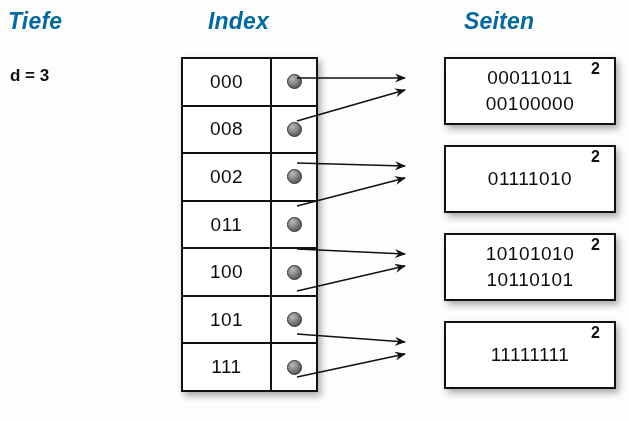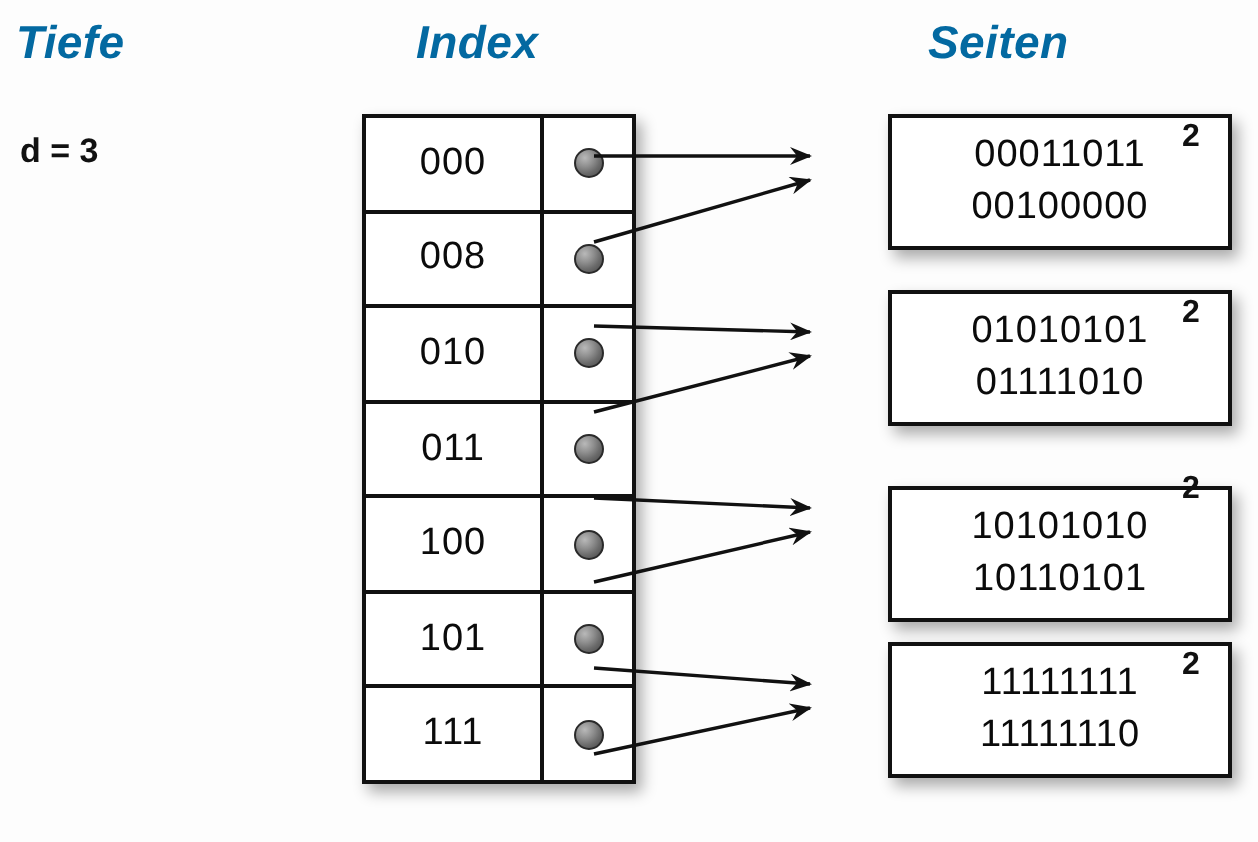--- a/index.html
+++ b/index.html
@@ -114,21 +114,21 @@
     margin-left: 36px;
   }
   .page-line {
     font-size: 19px;
     color: #0b0b0b;
     letter-spacing: 0.5px;
     line-height: 1.35;
   }
   #page-box-0 { top: 57px; }
   #page-box-1 { top: 145px; }
-  #page-box-2 { top: 243px; }
+  #page-box-2 { top: 233px; }
   #page-box-3 { top: 321px; }
 
   .page-count {
     position: absolute;
     left: 591px;
     font-size: 16px;
     font-weight: bold;
     color: #111111;
   }
   #page-count-0 { top: 60px; }
@@ -165,21 +165,21 @@
         <span class="dot"></span>
       </div>
     </div>
     <div class="index-row">
       <div class="index-label">008</div>
       <div class="index-ptr">
         <span class="dot"></span>
       </div>
     </div>
     <div class="index-row">
-      <div class="index-label">010</div>
+      <div class="index-label">002</div>
       <div class="index-ptr">
         <span class="dot"></span>
       </div>
     </div>
     <div class="index-row">
       <div class="index-label">011</div>
       <div class="index-ptr">
         <span class="dot"></span>
       </div>
     </div>
@@ -201,30 +201,28 @@
         <span class="dot"></span>
       </div>
     </div>
   </div>
 
   <div class="page-box" id="page-box-0">
     <div class="page-line">00011011</div>
     <div class="page-line">00100000</div>
   </div>
   <div class="page-box" id="page-box-1">
-    <div class="page-line">01010101</div>
     <div class="page-line">01111010</div>
   </div>
   <div class="page-box" id="page-box-2">
     <div class="page-line">10101010</div>
     <div class="page-line">10110101</div>
   </div>
   <div class="page-box" id="page-box-3">
     <div class="page-line">11111111</div>
-    <div class="page-line">11111110</div>
   </div>
 
   <div class="page-count" id="page-count-0">2</div>
   <div class="page-count" id="page-count-1">2</div>
   <div class="page-count" id="page-count-2">2</div>
   <div class="page-count" id="page-count-3">2</div>
 
   <svg id="arrows" viewBox="0 0 629 421" width="629" height="421">
     <defs>
       <marker id="ah" markerWidth="11" markerHeight="9" refX="10" refY="4.5" orient="auto" markerUnits="userSpaceOnUse">

